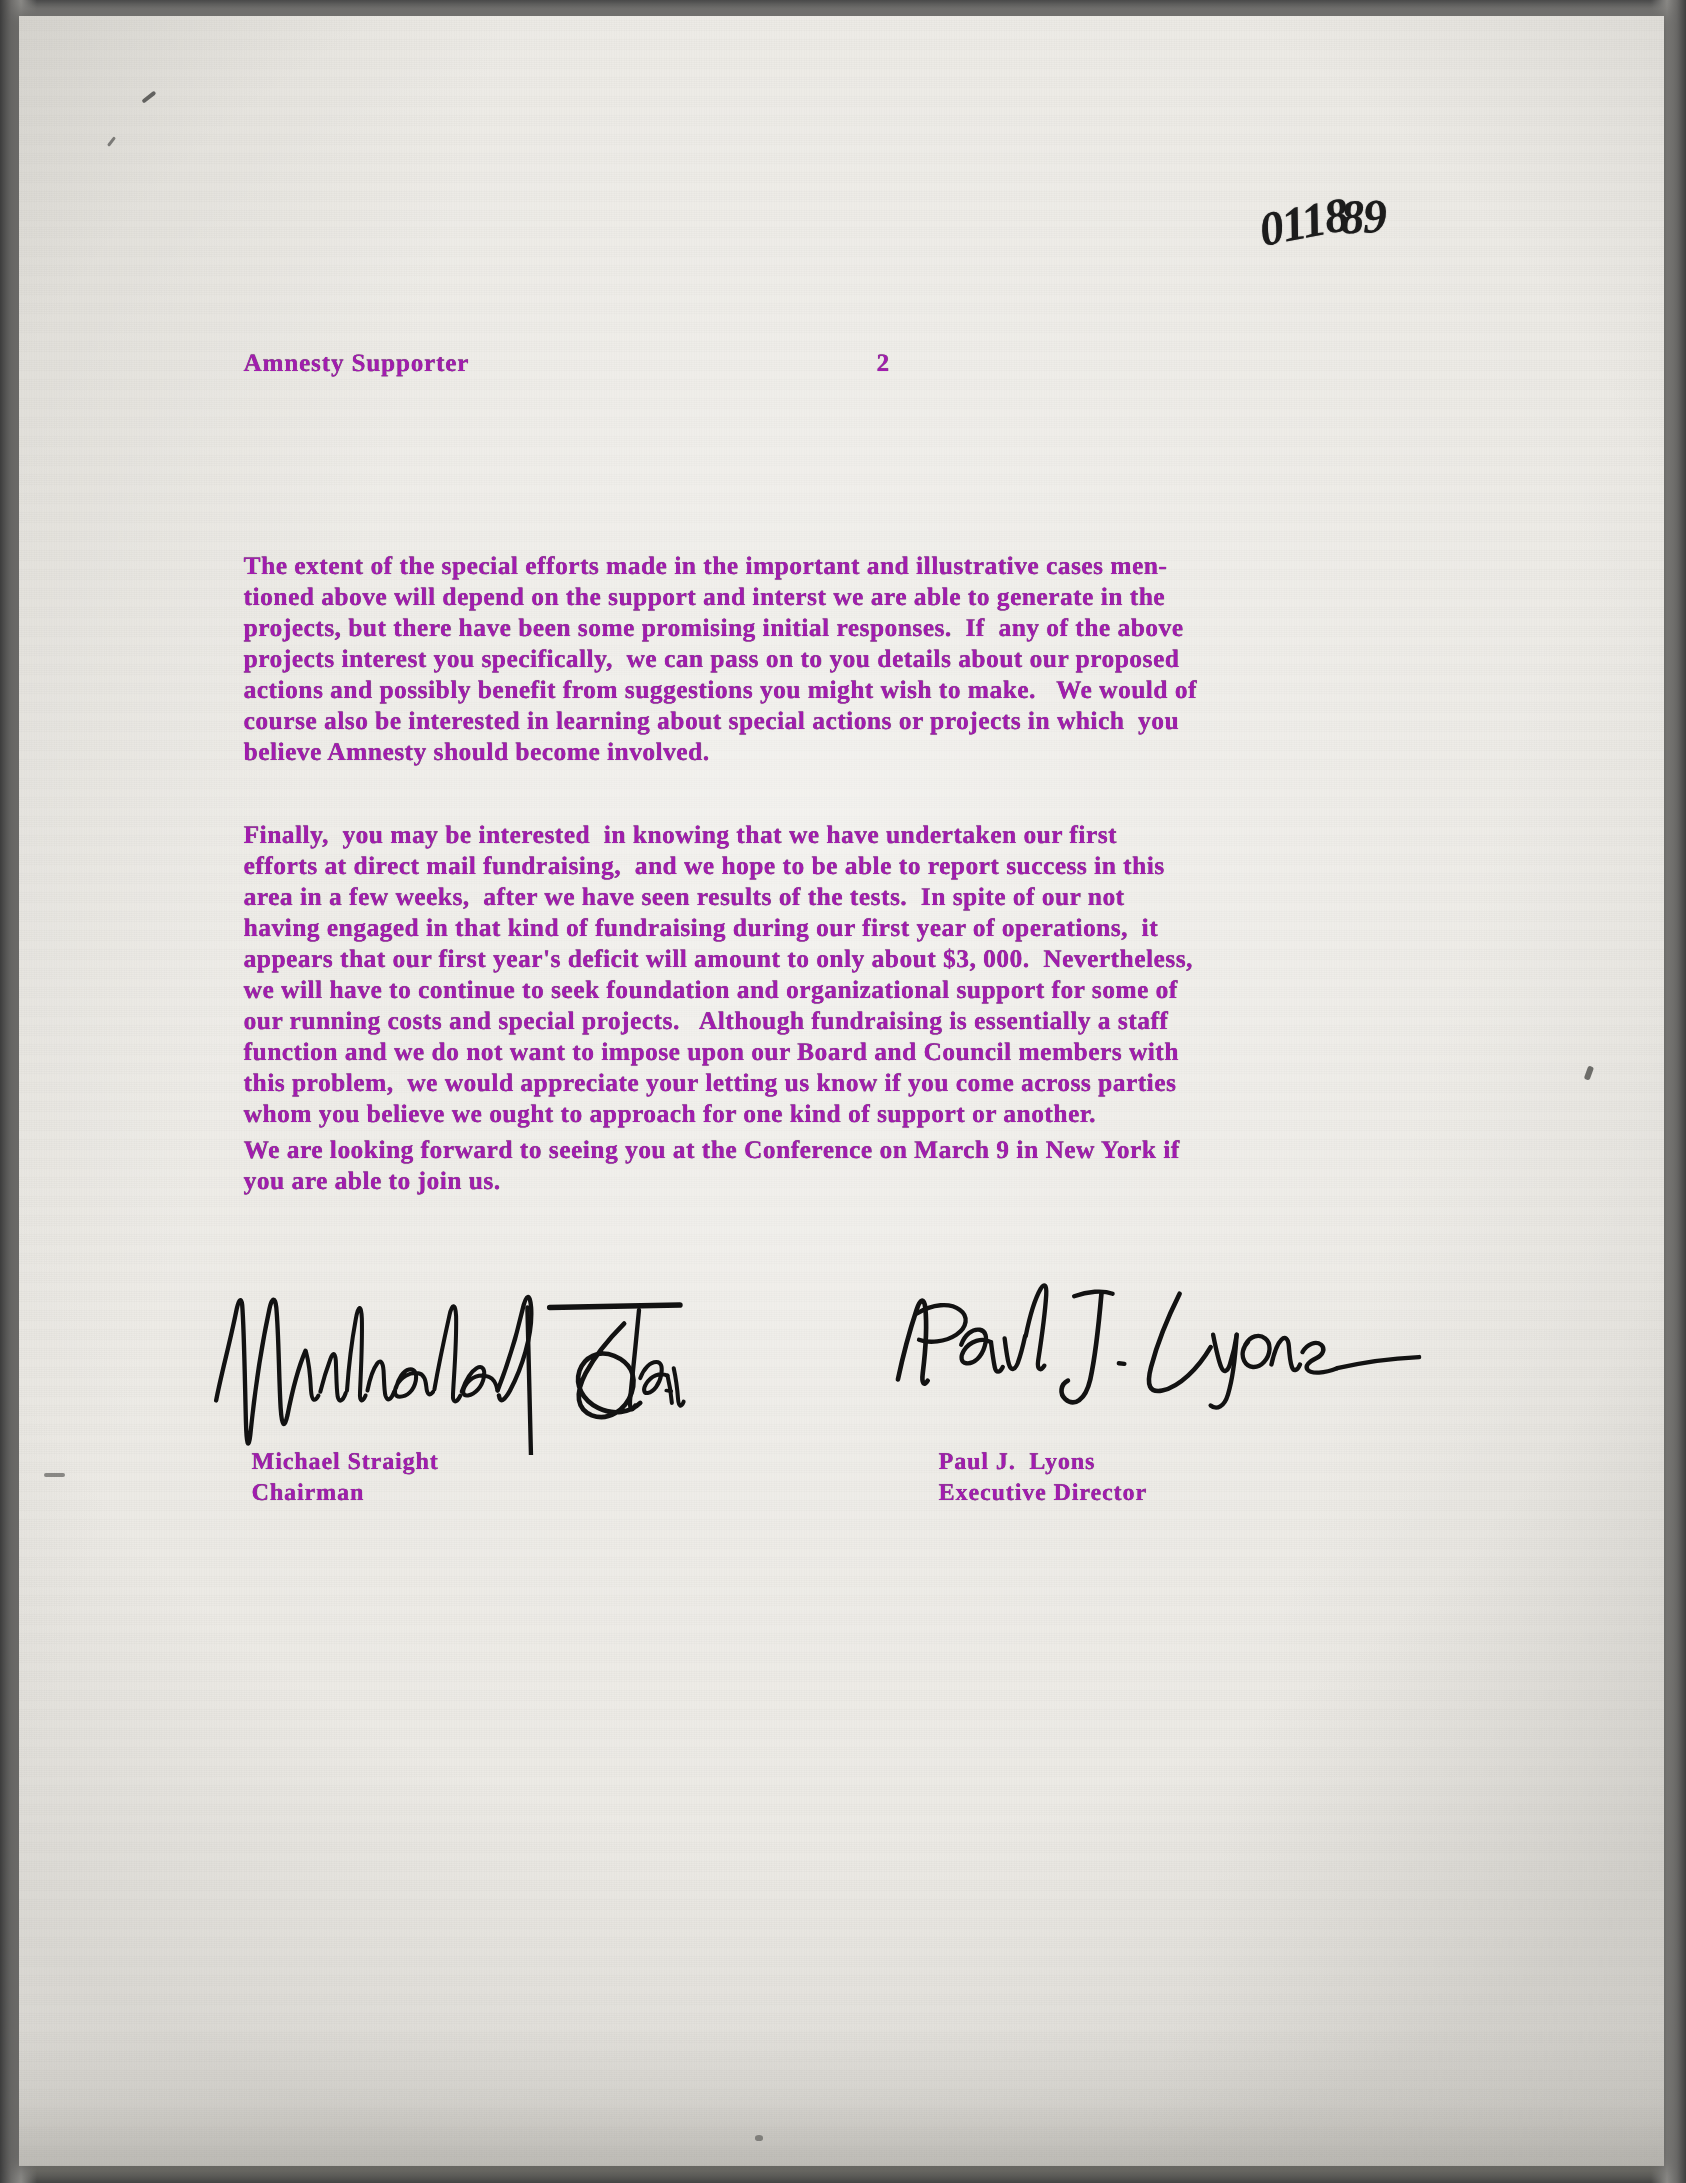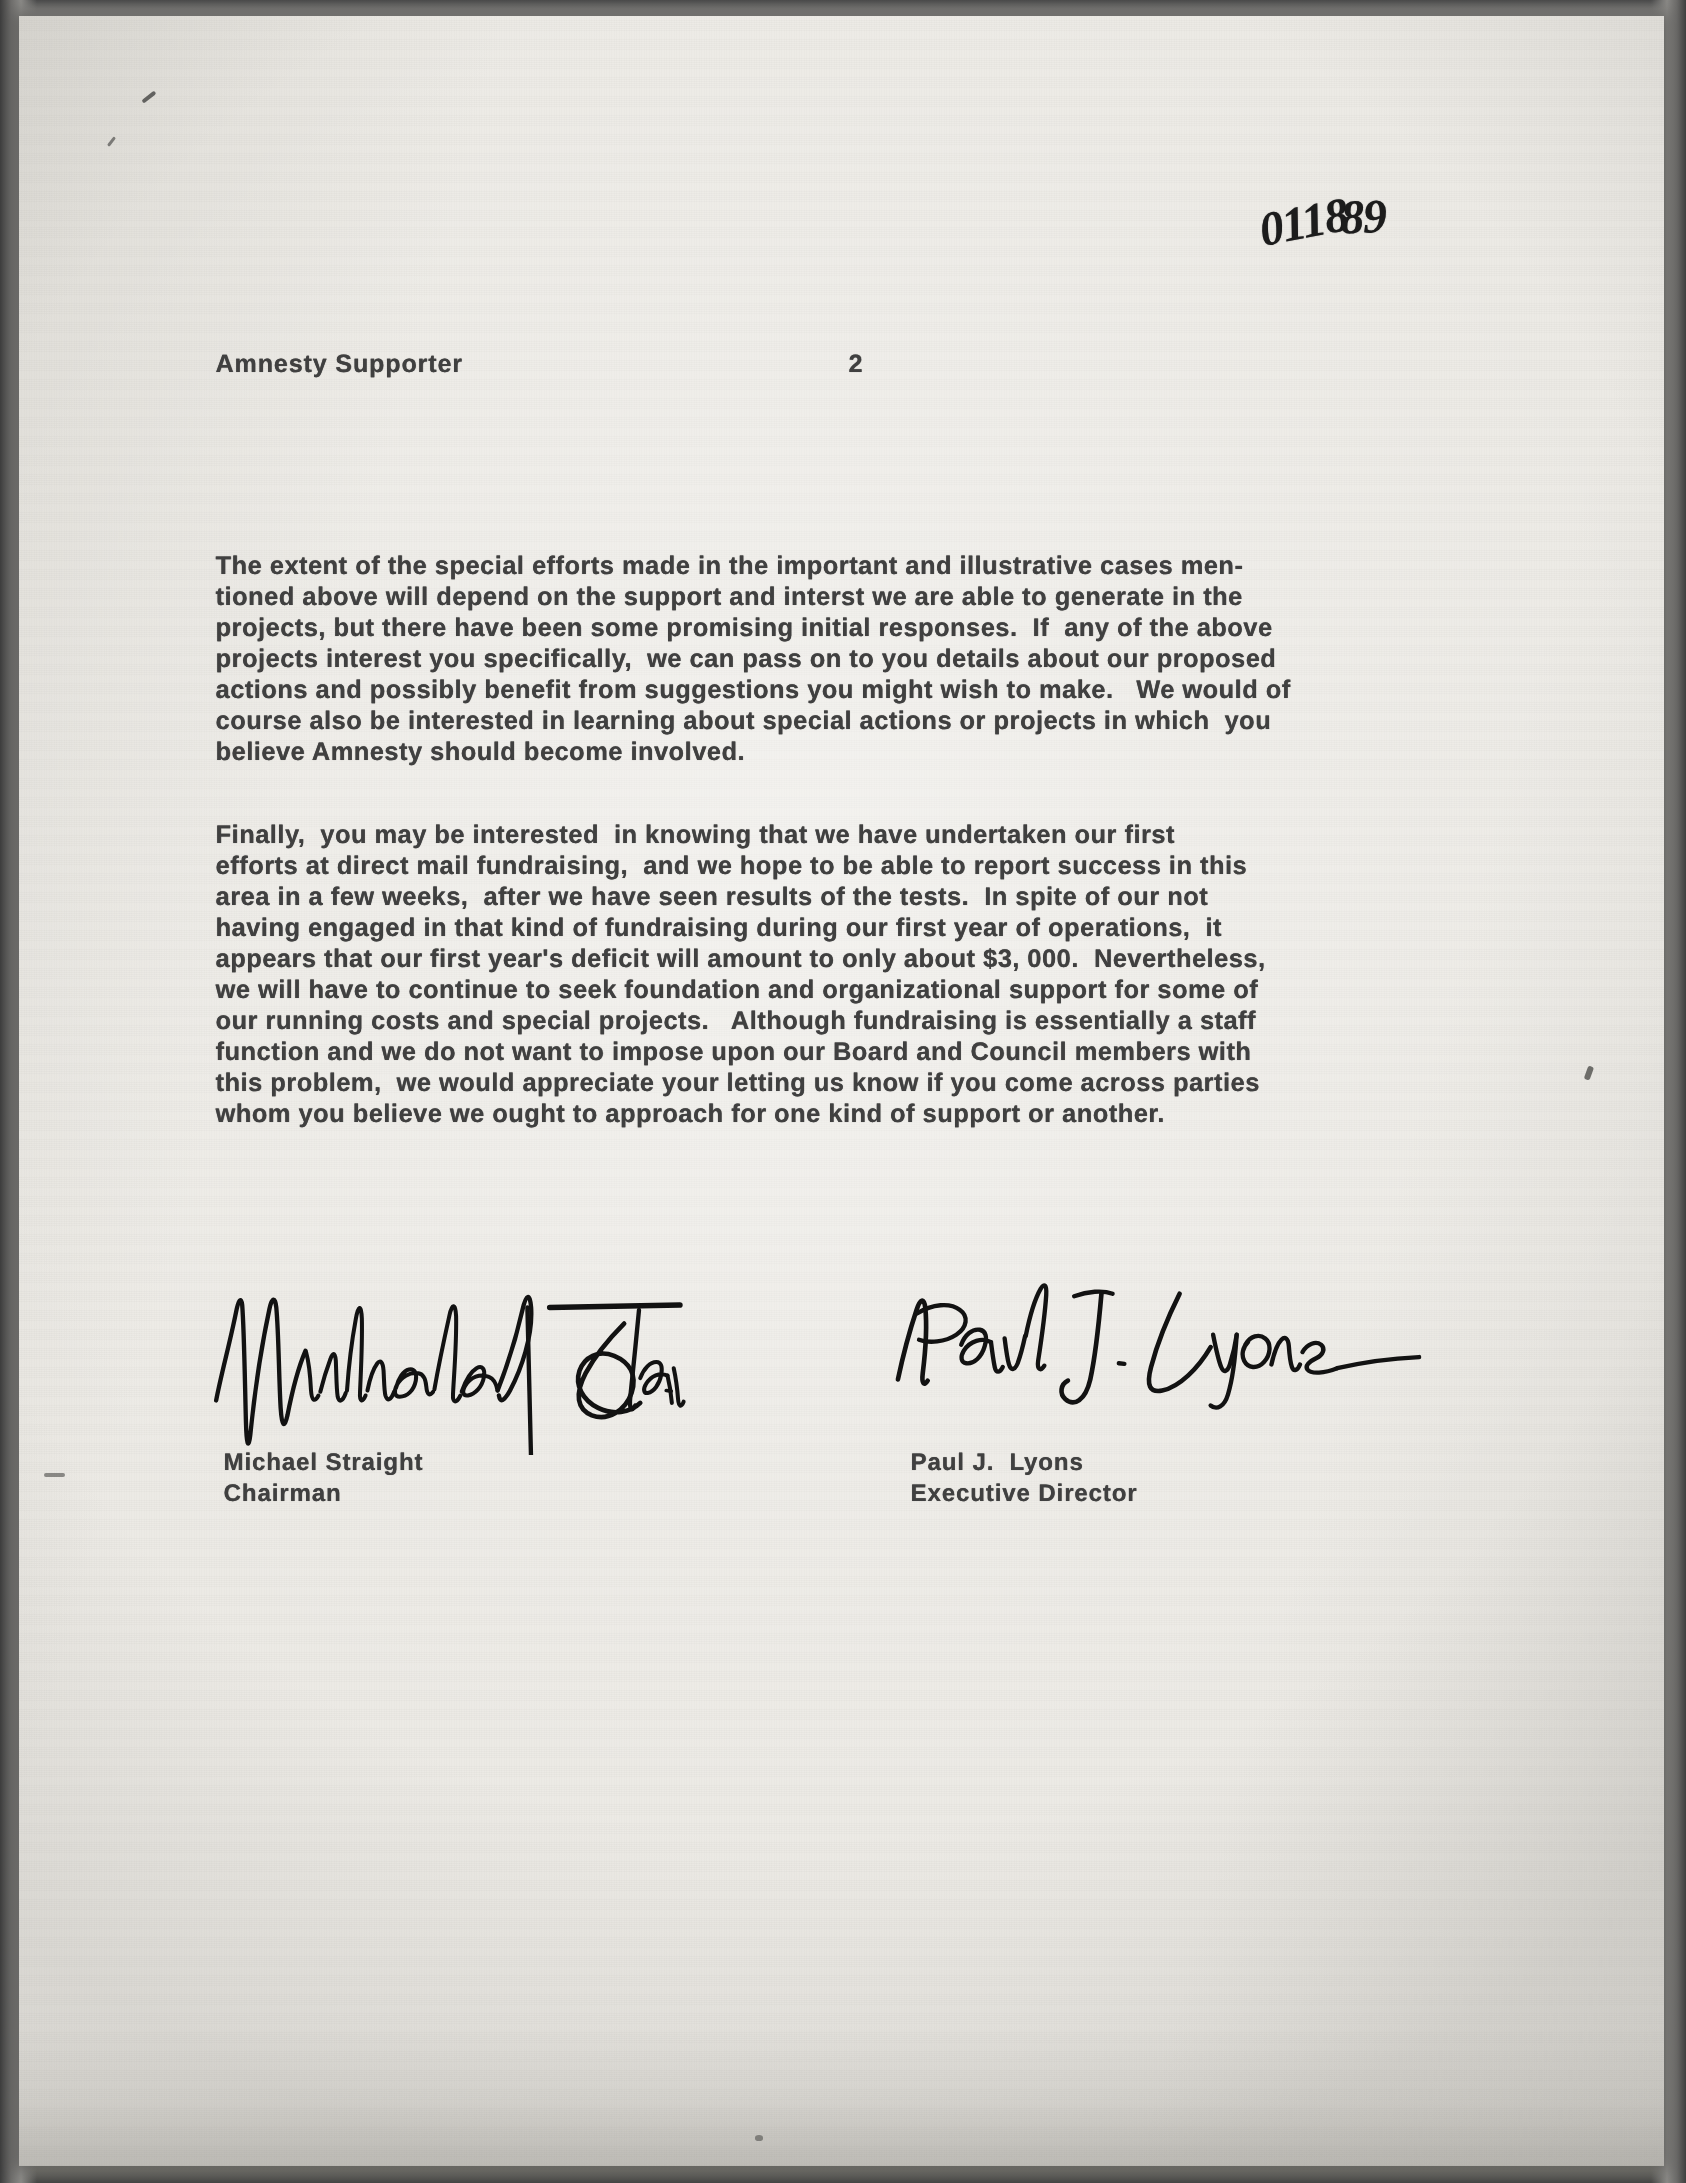--- a/index.html
+++ b/index.html
@@ -82,29 +82,30 @@
     pointer-events: none;
     background: linear-gradient(0deg,
       rgba(118,116,110,0.30) 0%,
       rgba(118,116,110,0.10) 45%,
       rgba(118,116,110,0.00) 100%);
   }
 
   
   .typed {
     position: absolute;
-    color: #404040;
-    font-family: Liberation Sans, sans-serif;
+    color: #a21caf;
+    font-family: Liberation Serif, serif;
     font-weight: 700;
     letter-spacing: 0.4px;
     white-space: pre-wrap;
     text-rendering: geometricPrecision;
     text-shadow:
       0 0 0.7px rgba(20,20,20,0.55),
       0.3px 0.2px 0.6px rgba(35,35,35,0.38);
+    margin-left: 28px;
   }
 
   .header-row {
     left: 197px;
     top: 334px;
     width: 1241px;
     font-size: 25px;
     letter-spacing: 0.9px;
     display: flex;
   }
@@ -212,20 +213,22 @@
     <div class="typed body-block" id="para-3">Finally,  you may be interested  in knowing that we have undertaken our first
 efforts at direct mail fundraising,  and we hope to be able to report success in this
 area in a few weeks,  after we have seen results of the tests.  In spite of our not
 having engaged in that kind of fundraising during our first year of operations,  it
 appears that our first year's deficit will amount to only about $3, 000.  Nevertheless,
 we will have to continue to seek foundation and organizational support for some of
 our running costs and special projects.   Although fundraising is essentially a staff
 function and we do not want to impose upon our Board and Council members with
 this problem,  we would appreciate your letting us know if you come across parties
 whom you believe we ought to approach for one kind of support or another.</div>
+    <div class="typed body-block" id="para-4">We are looking forward to seeing you at the Conference on March 9 in New York if
+you are able to join us.</div>
 
 
     <div class="signature" id="signature-straight">
       <svg viewBox="0 0 800 300" width="496" height="186" aria-hidden="true">
 
         <path d="M18 212 C26 170 40 120 50 70 C54 50 58 44 60 58 C63 96 64 168 66 246
                  C67 284 70 292 73 268 C80 198 92 120 104 64 C108 46 113 44 115 62
                  C119 106 119 172 122 224 C124 254 128 258 133 236
                  C140 200 150 160 162 132" stroke-width="7"></path>
 

